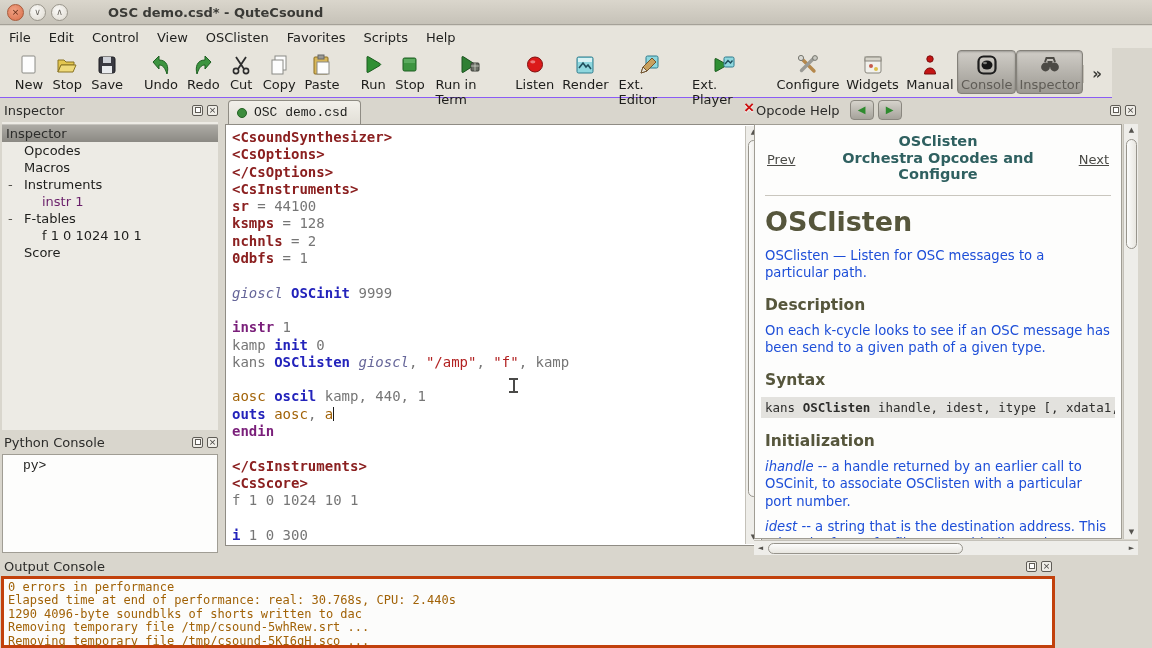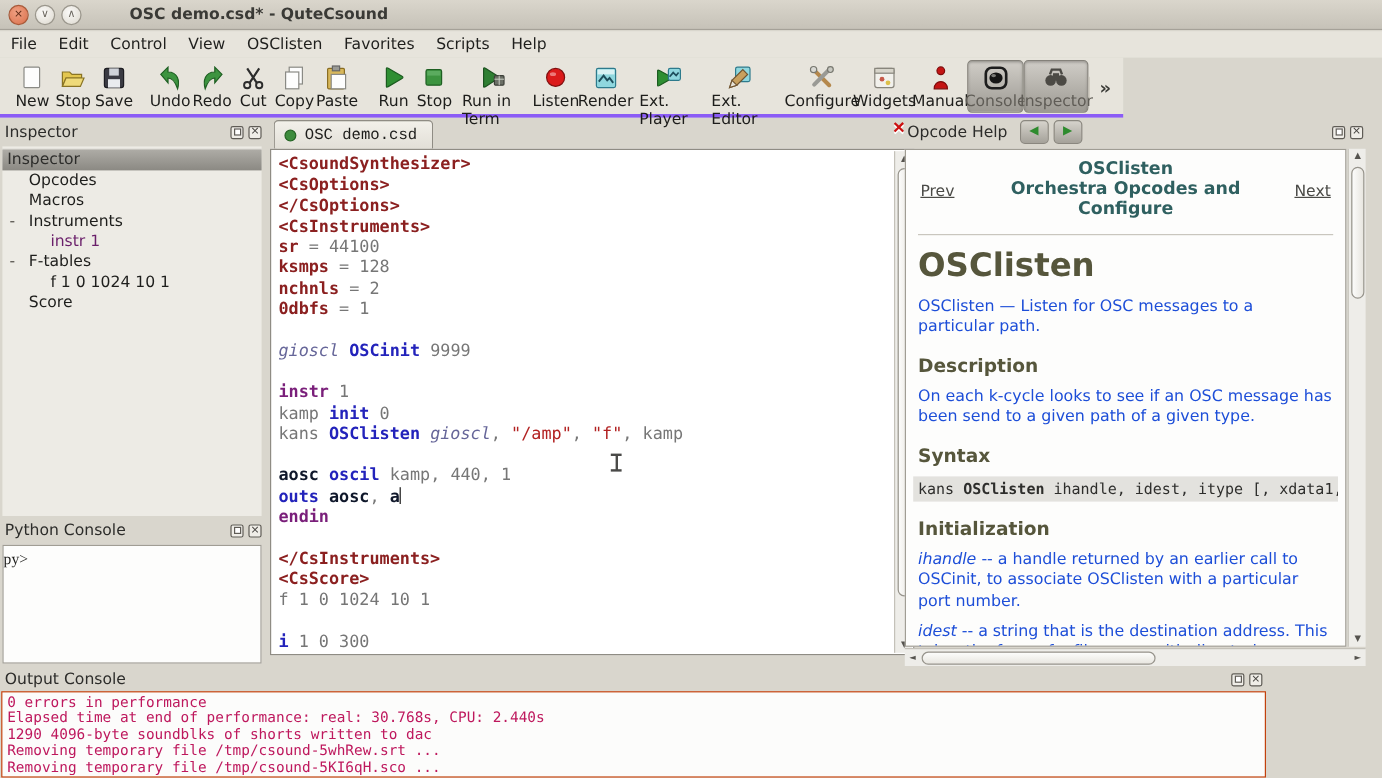--- a/index.html
+++ b/index.html
@@ -18,22 +18,22 @@
   .winbtn.close { background:radial-gradient(circle at 40% 35%,#f0a183,#d96f4b);
     border-color:#a85a3a; color:#5f2a16; }
   #win-title { font-weight:bold; font-size:13px; color:#3a3a36; margin-left:40px; }
 
   
   #menubar { position:absolute; top:26px; left:0; width:1152px; height:22px;
     background:#e7e4dc; display:flex; align-items:center; }
   .menu-item { padding:3px 9px; font-size:13px; color:#1f1f1d; cursor:default; }
 
   
-  #toolbar { position:absolute; top:48px; left:0; width:936px; height:50px;
-    background:#e7e4dc; border-bottom:3px solid #8b5cf6; display:flex;
+  #toolbar { position:absolute; top:48px; left:0; width:1112px; height:50px;
+    background:#e7e4dc; border-bottom:1px solid #8b5cf6; display:flex;
     align-items:flex-start; padding:2px 2px 0 10px; }
   .tool { display:flex; flex-direction:column; align-items:center;
     padding:2px 5px 1px; border:1px solid transparent; border-radius:4px;
     font-size:13px; color:#1d1d1b; min-width:34px; }
   .tool .ticon { width:24px; height:24px; display:block; }
   .tool.pressed { background:linear-gradient(#d0cdc7,#9d9a93);
     border:1px solid #84817a; color:#5f5c56; box-shadow:inset 0 1px 2px rgba(0,0,0,.25); }
   .tsep { width:12px; flex:0 0 auto; }
   #overflow { margin-left:auto; align-self:center; font-size:15px; font-weight:bold;
     color:#3a3a36; padding:0 8px; border-left:1px solid #c2beb4; }
@@ -58,22 +58,22 @@
     background:linear-gradient(#adaba5,#8b8983); border-top:1px solid #c6c4be;
     font-size:13px; color:#2d2d2b; padding-left:4px; line-height:18px; }
   .tree-row { height:17px; line-height:17px; font-size:13px; color:#1e1e1c;
     white-space:nowrap; position:relative; }
   .tree-row .expander { position:absolute; left:6px; top:0; color:#55524c; }
   .tree-row.c-purple { color:#6a1f6a; }
 
   
   #dock-python { position:absolute; left:0; top:334px; width:222px; height:123px; }
   #py-content { position:absolute; left:2px; right:4px; top:22px; bottom:2px;
-    background:#fdfdfc; border:1px solid #a09d94; font-family:Liberation Serif, serif;
-    font-size:13px; color:#1d1d1b; padding:3px 0; }
+    background:#fdfdfc; border:1px solid #a09d94; font-family:Liberation Mono, monospace;
+    font-size:13px; color:#1d1d1b; padding:3px 20px; }
 
   
   #editor { position:absolute; left:225px; top:0px; width:537px; height:452px; }
   #tabbar { height:26px; position:relative;font-family:Liberation Mono, monospace; }
   #tab { position:absolute; left:3px; bottom:0; height:24px;
     background:linear-gradient(#f2f0ea,#e2dfd7); border:1px solid #8f8c84;
     border-bottom:none; border-radius:4px 4px 0 0; display:flex; align-items:center;
     padding:0 12px 0 8px; font-size:13px; color:#1d1d1b; }
   .tabdot { width:10px; height:10px; border-radius:50%; background:#3d8c3d;
     border:1px solid #256325; margin-right:7px; }
@@ -81,21 +81,21 @@
     font-size:17px; font-weight:bold; color:#cc1111; text-align:center; line-height:17px;
     text-shadow:0 1px 0 #fff; }
   #editor-box { position:absolute; left:0; right:0; top:26px; bottom:4px;
     background:#fff; border:1px solid #8f8c84; }
   #code { position:absolute; left:6px; top:4px; right:18px; bottom:2px;
     font-family:"DejaVu Sans Mono","Liberation Mono",monospace; font-size:14px;
     line-height:17.3px; white-space:pre; overflow:hidden; }
   .c-tag   { color:#8b2020; font-weight:bold; }
   .c-kw    { color:#8b2020; font-weight:bold; }
   .c-op    { color:#2323bb; font-weight:bold; }
-  .c-avar  { color:#0f172a; font-weight:bold; }
+  .c-avar  { color:#a16207; font-weight:normal; }
   .c-instr { color:#7a1f7a; font-weight:bold; }
   .c-gvar  { color:#666699; font-style:italic; }
   .c-str   { color:#b22222; }
   .c-plain { color:#767676; }
   .caret { display:inline-block; width:1px; height:14px; background:#1a1a1a;
     vertical-align:-2px; }
   #ibeam { position:absolute; left:283px; top:253px; width:9px; height:15px; }
   #ibeam::before, #ibeam::after { content:""; position:absolute; left:0; width:9px;
     height:2px; background:#4a4a48; }
   #ibeam::before { top:0; } #ibeam::after { bottom:0; }
@@ -140,23 +140,23 @@
     font-size:12.5px; color:#2e2e2c; padding:3px 4px; white-space:nowrap;
     overflow:hidden; margin:8px -4px; }
   #help-syntax b { font-weight:bold; }
   .term { font-style:italic; }
 
   
   #output { position:absolute; top:557px; left:0; width:1056px; height:91px; }
   #out-header { height:19px; display:flex; align-items:center; padding:0 4px;
     font-size:13px; color:#2c2c2a; }
   #out-content { position:absolute; left:1px; right:1px; top:19px; bottom:0;
-    background:#fcfcfb; border:1px solid #c2410c;
+    background:#fcfcfb; border:3px solid #c2410c;
     font-family:"DejaVu Sans Mono","Liberation Mono",monospace; font-size:12px;
-    line-height:13.4px; color:#be185d; padding:2px 4px; }
+    line-height:13.4px; color:#a16207; padding:2px 4px; }
 </style>
 </head>
 <body>
 
 <div id="titlebar">
   <div class="winbtns">
     <div class="winbtn close">×</div>
     <div class="winbtn">∨</div>
     <div class="winbtn">∧</div>
   </div>
@@ -291,36 +291,36 @@
           <rect x="4" y="4" width="16" height="16" rx="1.5" fill="#8fd7de" stroke="#2d7a8c"></rect>
           <rect x="5" y="5" width="14" height="4" fill="#d9f2f4"></rect>
           <path d="M6 15 l4-5 3 4 2-2 3 4" fill="none" stroke="#1e4e5c" stroke-width="1.6"></path>
         </svg>
       </span>
       <span>Render</span>
     </div>
     <div class="tool">
       <span>
         <svg class="ticon" viewBox="0 0 24 24">
+          <rect x="9" y="3" width="12" height="12" rx="1.5" fill="#8fd7de" stroke="#2d7a8c"></rect>
+          <path d="M4 20 l2-6 9-9 4 4 -9 9z" fill="#c8a05e" stroke="#715430"></path>
+          <path d="M4 20 l2-6 4 4z" fill="#e7e3d8" stroke="#715430"></path>
+        </svg>
+      </span>
+      <span>Ext. Editor</span>
+    </div>
+    <div class="tool">
+      <span>
+        <svg class="ticon" viewBox="0 0 24 24">
           <path d="M3 6 Q3 5 4.5 5.8 L14 11 Q15.5 12 14 12.8 L4.5 18.2 Q3 19 3 18z" fill="#2f8f33" stroke="#1c5c20"></path>
           <rect x="12" y="4" width="10" height="10" rx="1.5" fill="#8fd7de" stroke="#2d7a8c"></rect>
           <path d="M13 11 l3-3.5 2.5 2.5 2-2.5" fill="none" stroke="#1e4e5c" stroke-width="1.4"></path>
         </svg>
       </span>
       <span>Ext. Player</span>
-    </div>
-    <div class="tool">
-      <span>
-        <svg class="ticon" viewBox="0 0 24 24">
-          <rect x="9" y="3" width="12" height="12" rx="1.5" fill="#8fd7de" stroke="#2d7a8c"></rect>
-          <path d="M4 20 l2-6 9-9 4 4 -9 9z" fill="#c8a05e" stroke="#715430"></path>
-          <path d="M4 20 l2-6 4 4z" fill="#e7e3d8" stroke="#715430"></path>
-        </svg>
-      </span>
-      <span>Ext. Editor</span>
     </div>
     <div class="tsep"></div>
     <div class="tool">
       <span>
         <svg class="ticon" viewBox="0 0 24 24">
           <path d="M5 5 L18 18" stroke="#b5884c" stroke-width="3.4" stroke-linecap="round"></path>
           <path d="M18.5 4.5 L5.5 17.5" stroke="#9a9a95" stroke-width="3.4" stroke-linecap="round"></path>
           <circle cx="5" cy="5" r="2.6" fill="#d9d9d4" stroke="#77776f"></circle>
           <circle cx="19" cy="5" r="2.4" fill="#c9c9c2" stroke="#77776f"></circle>
         </svg>

